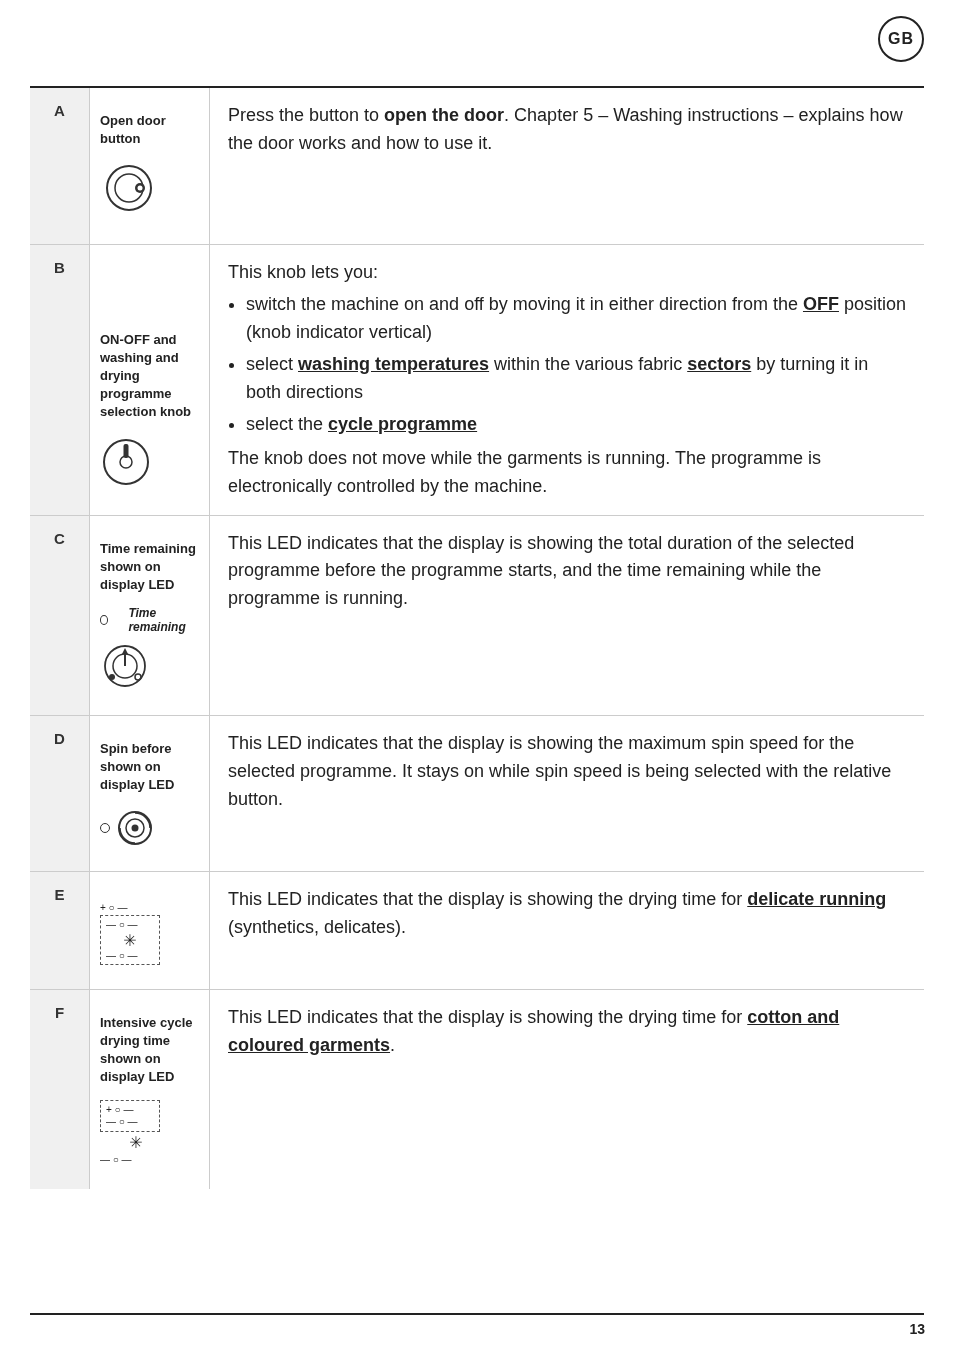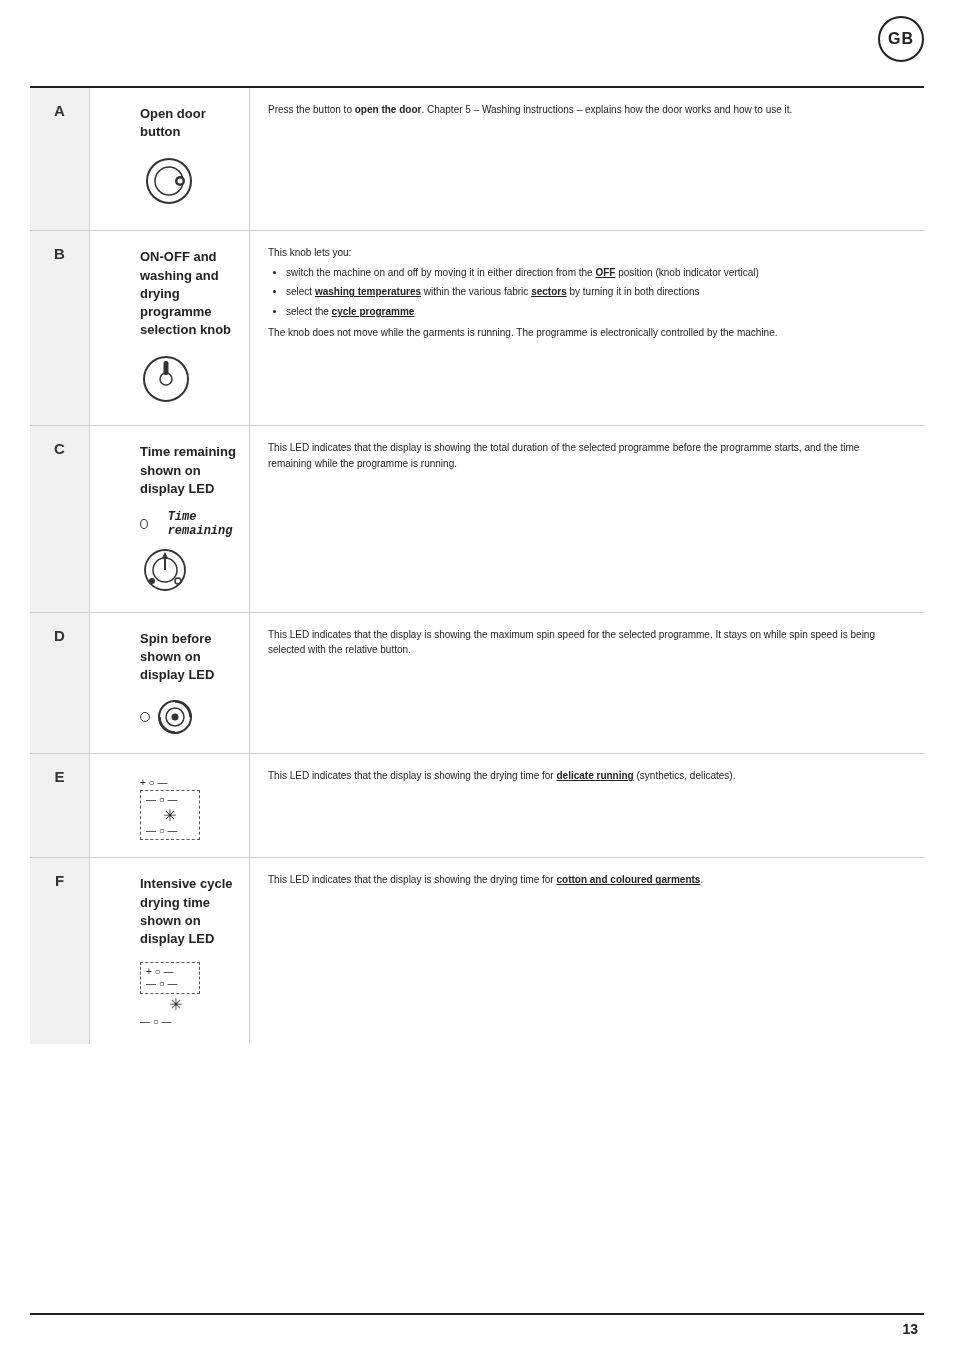--- a/index.html
+++ b/index.html
@@ -47,21 +47,21 @@
       border-bottom: 2px solid #222;
       position: absolute;
       bottom: 36px;
       left: 30px;
       right: 30px;
     }
 
     .page-number {
       position: absolute;
       bottom: 14px;
-      right: 36px;
+      right: 29px;
       font-size: 14px;
       font-weight: bold;
     }
 
     
     .row {
       display: flex;
       flex-direction: row;
       border-bottom: 1px solid #ccc;
       min-height: 100px;
@@ -77,60 +77,58 @@
       display: flex;
       align-items: flex-start;
       justify-content: center;
       background: #f0f0f0;
       border-right: 1px solid #ccc;
     }
 
     .row-icon {
       width: 120px;
       min-width: 120px;
-      padding: 17px 10px;
+      padding: 24px 10px;
       display: flex;
       flex-direction: column;
       align-items: flex-start;
       justify-content: flex-end;
       border-right: 1px solid #ccc;
-      margin-left: 40px;
     }
 
     .row-title {
       font-weight: bold;
       font-size: 13px;
       line-height: 1.4;
       margin-bottom: 8px;
     }
 
     .row-desc {
       flex: 1;
       padding: 14px 18px;
-      font-size: 10px;
+      font-size: 18px;
       line-height: 1.55;
     }
 
     
     .time-remaining-icon {
       display: flex;
       flex-direction: column;
       align-items: flex-start;
       gap: 3px;
       margin-top: 4px;
     }
 
     .led-indicator {
       display: flex;
       align-items: center;
       gap: 20px;
       font-size: 12px;
       font-style: italic;
       font-weight: bold;
-      font-family: Liberation Mono, monospace;
     }
 
     .circle-sm {
       width: 10px;
       height: 10px;
       border-radius: 50%;
       border: 1.5px solid #333;
       display: inline-block;
     }
 

